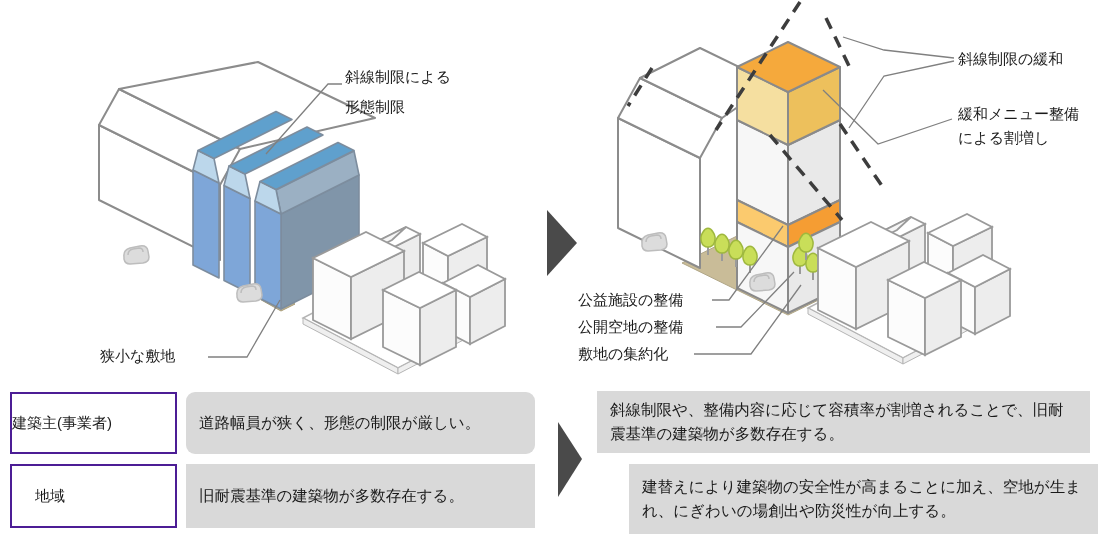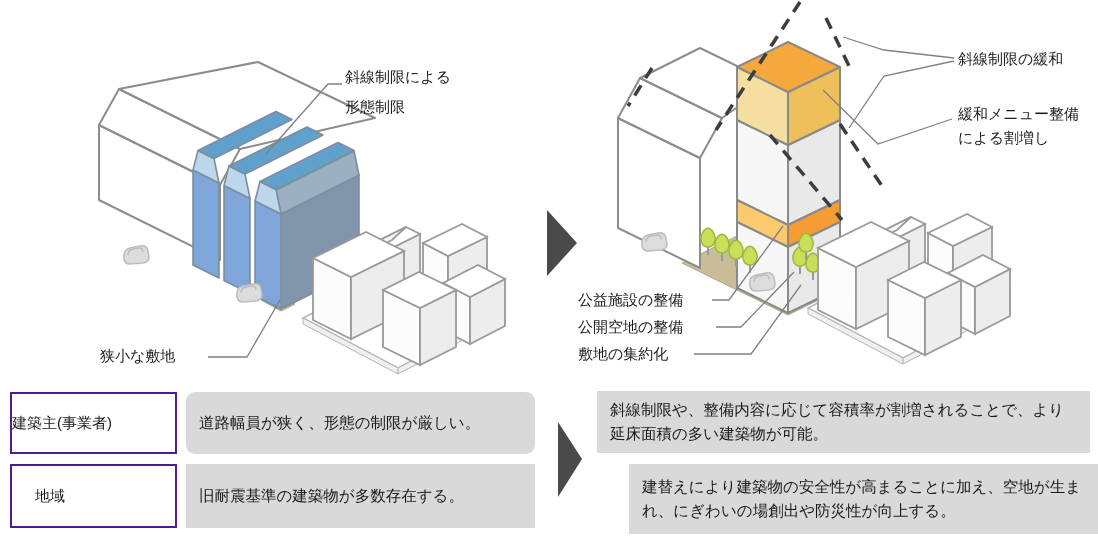--- a/index.html
+++ b/index.html
@@ -169,19 +169,19 @@
 <div class="bbox label-box" style="left:10px;top:464px;width:167px;height:64px;padding-left:23px;">
   <span>地域</span>
 </div>
 <div class="bbox desc-box" style="left:186px;top:464px;width:349px;height:64px;text-align:right;">
   <span>旧耐震基準の建築物が多数存在する。</span>
 </div>
 
 <div class="arrow-right-css" style="left:558px;top:422px;"></div>
 
 <div class="bbox result-box" style="left:597px;top:391px;width:493px;height:62px;">
-  <span>斜線制限や、整備内容に応じて容積率が割増されることで、より延床面積の多い建築物が可能。</span>
+  <span>斜線制限や、整備内容に応じて容積率が割増されることで、旧耐震基準の建築物が多数存在する。</span>
 </div>
 <div class="bbox result-box" style="left:629px;top:464px;width:493px;height:70px;">
   <span>建替えにより建築物の安全性が高まることに加え、空地が生まれ、にぎわいの場創出や防災性が向上する。</span>
 </div>
 
 </div>
 
 </body></html>

